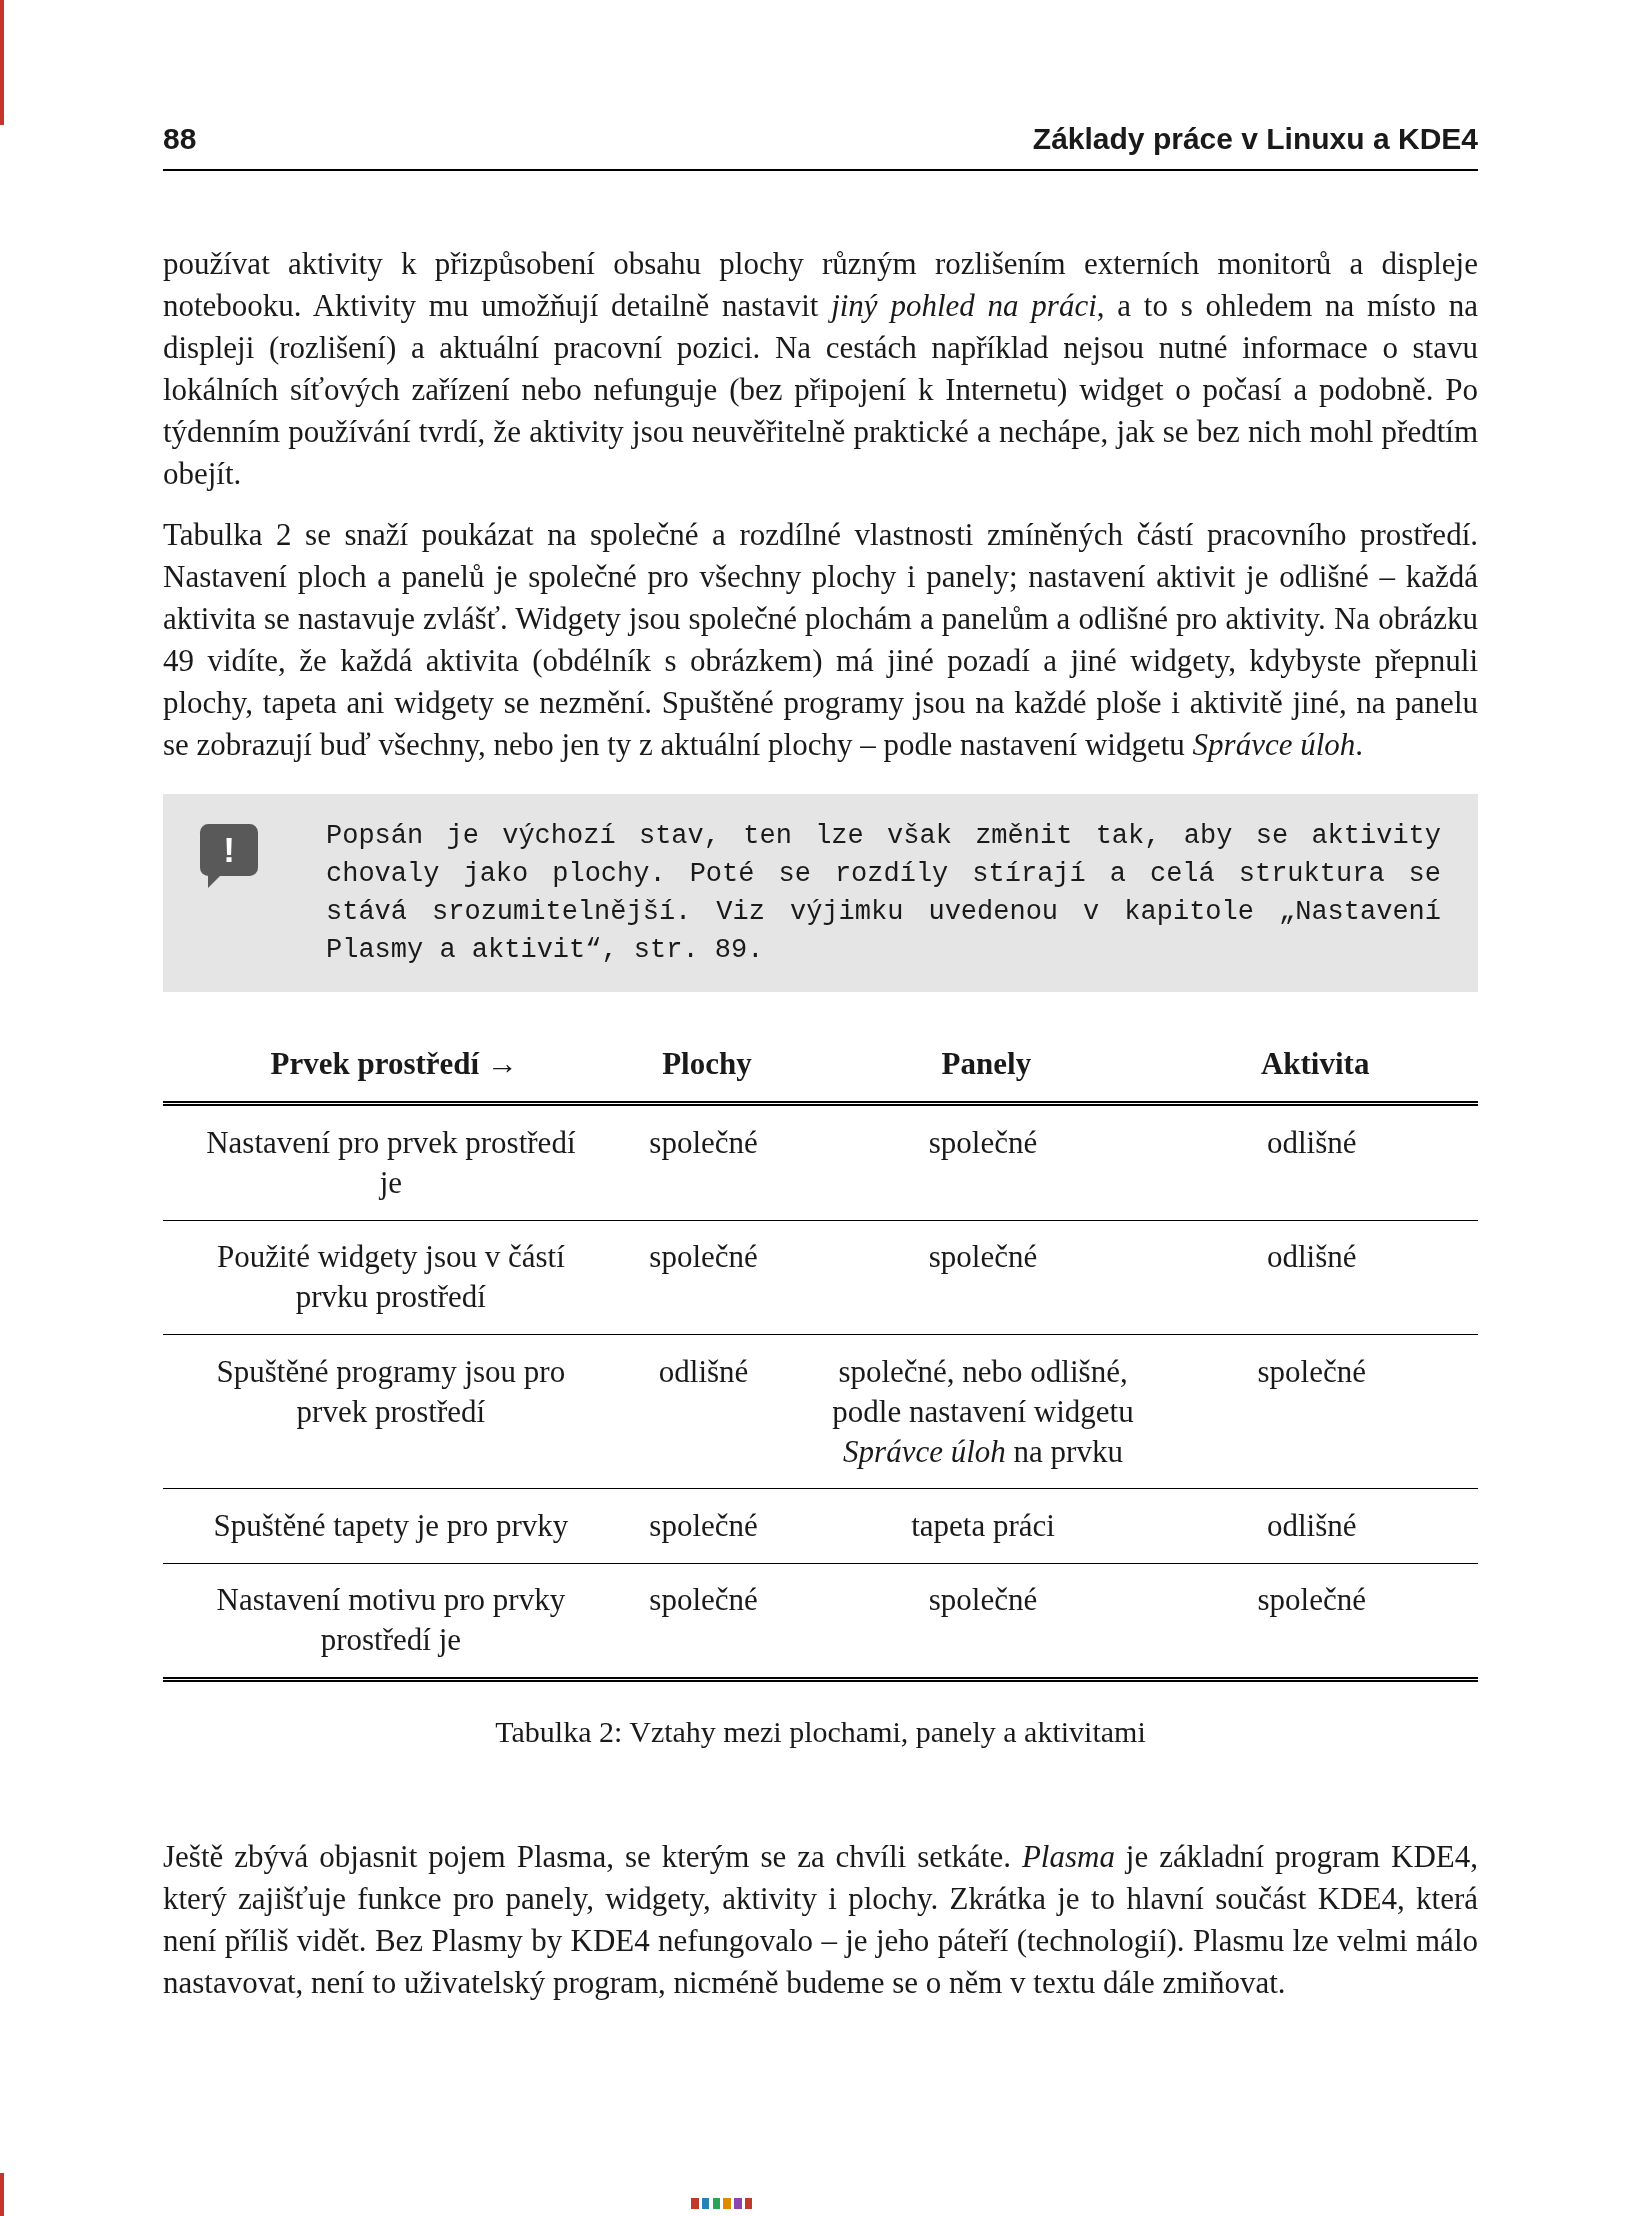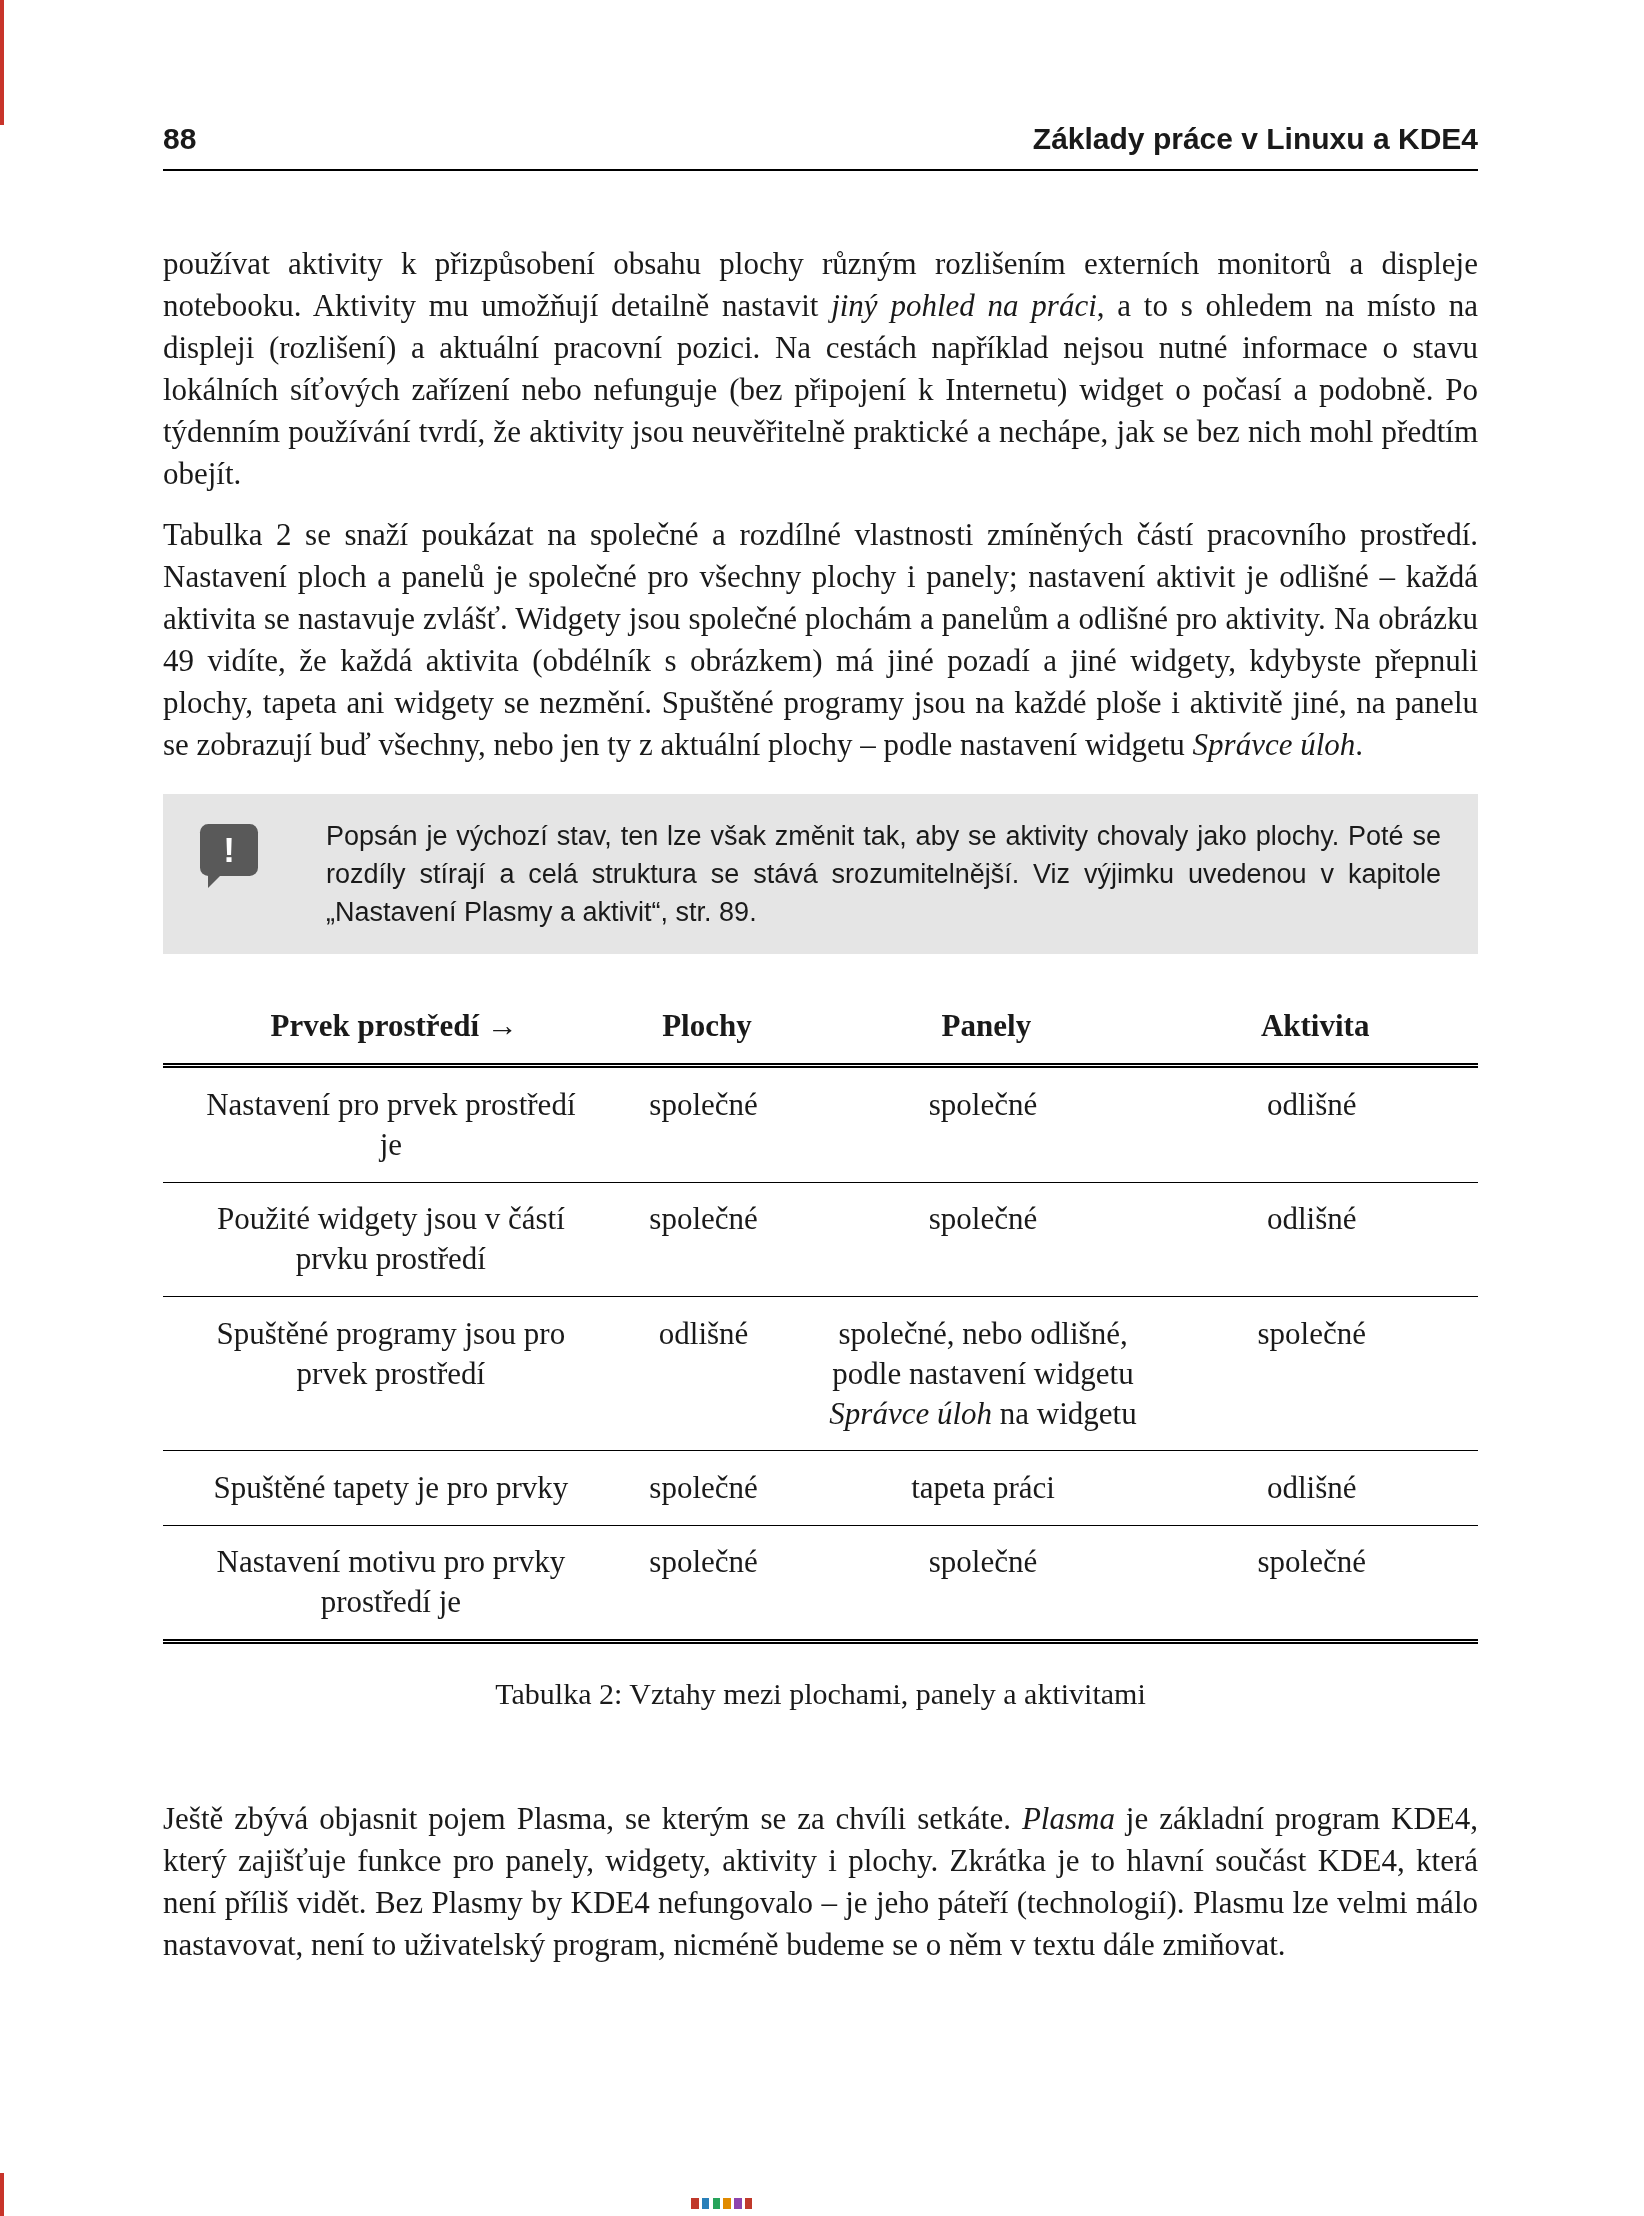--- a/index.html
+++ b/index.html
@@ -26,21 +26,21 @@
     hyphens:auto; -webkit-hyphens:auto; margin-bottom:18.4px;
   }
   .em { font-style:italic; }
 
   
   .notebox {
     position:relative; background:var(--note-bg,#e5e5e5);
     margin:28px 0 0; padding:23.4px 37px 23.4px 163px; min-height:150px;
   }
   .note-text {
-    font-family:Liberation Sans, sans-serif;
+    font-family:Liberation Mono, monospace;
     font-size:27px; line-height:38px; text-align:justify;
     hyphens:auto; -webkit-hyphens:auto;
   }
   .note-icon {
     position:absolute; left:37px; top:30px; width:58px; height:52px;
     background:var(--note-icon,#595959); border-radius:8.3px;
     display:flex; align-items:center; justify-content:center;
     color:#ffffff; font-family:"Liberation Sans","DejaVu Sans",sans-serif;
     font-weight:bold; font-size:35px; line-height:1;
   }
@@ -128,21 +128,21 @@
         </tr>
         <tr>
           <td class="c1"><span>Použité widgety jsou v částí prvku prostředí</span></td>
           <td class="c2"><span>společné</span></td>
           <td class="c3"><span>společné</span></td>
           <td class="c4"><span>odlišné</span></td>
         </tr>
         <tr>
           <td class="c1"><span>Spuštěné programy jsou pro prvek prostředí</span></td>
           <td class="c2"><span>odlišné</span></td>
-          <td class="c3"><span>společné, nebo odlišné, podle nastavení widgetu </span><span class="em">Správce úloh</span><span> na widgetu</span></td>
+          <td class="c3"><span>společné, nebo odlišné, podle nastavení widgetu </span><span class="em">Správce úloh</span><span> na prvku</span></td>
           <td class="c4"><span>společné</span></td>
         </tr>
         <tr>
           <td class="c1"><span>Spuštěné tapety je pro prvky</span></td>
           <td class="c2"><span>společné</span></td>
           <td class="c3"><span>tapeta práci</span></td>
           <td class="c4"><span>odlišné</span></td>
         </tr>
         <tr>
           <td class="c1"><span>Nastavení motivu pro prvky prostředí je</span></td>

